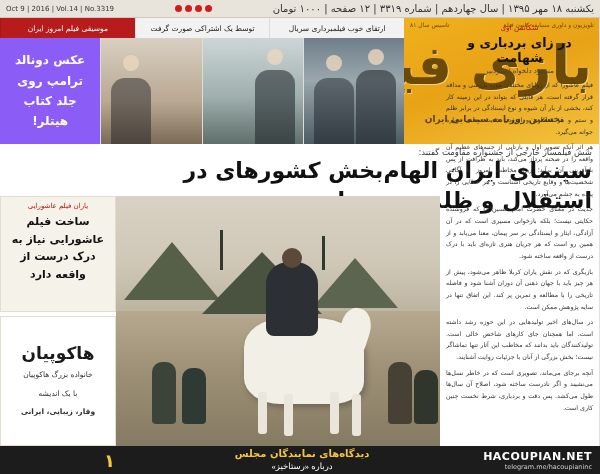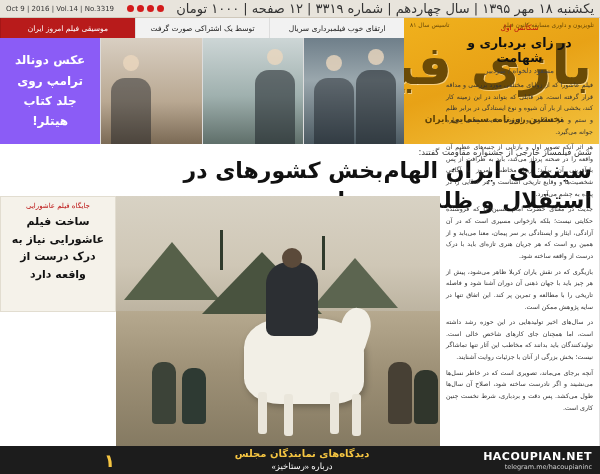--- a/index.html
+++ b/index.html
@@ -7,21 +7,21 @@
     width:600px;height:474px;overflow:hidden;
     background:#ffffff;
     font-family:"DejaVu Sans","Liberation Sans",sans-serif;
     color:#111;
   }
   .page{position:relative;width:600px;height:474px;background:#fff;}
 
   
   .masthead{position:absolute;left:0;top:0;width:600px;height:18px;background:#e8e4dc;border-bottom:1px solid #cfc8bb;
             display:flex;align-items:center;justify-content:space-between;padding:0 6px;box-sizing:border-box;}
-  .masthead .m-right{font-size:13px;color:#333;letter-spacing:0;}
+  .masthead .m-right{font-size:10px;color:#333;letter-spacing:0;}
   .masthead .m-left{font-size:7px;color:#333;}
   .masthead .dots{display:flex;gap:3px;align-items:center;}
   .dot{width:7px;height:7px;border-radius:50%;background:#d31b1b;}
 
   
   .logoblock{position:absolute;right:0;top:18px;width:196px;height:126px;
              background:linear-gradient(160deg,#f0b11d 0%,#e8a216 45%,#f3c340 100%);
              border-left:1px solid #d9a217;overflow:hidden;}
   .logo-ar{position:absolute;right:8px;top:6px;width:182px;height:84px;
            color:#6a4a06;font-size:54px;font-weight:bold;line-height:84px;text-align:center;
@@ -201,22 +201,28 @@
     <div class="horse-leg" style="left:142px;top:196px;"></div>
     <div class="horse-leg" style="left:168px;top:198px;"></div>
     <div class="horse-leg" style="left:214px;top:196px;"></div>
     <div class="horse-leg" style="left:236px;top:198px;"></div>
     <div class="rider"></div>
     <div class="rider-head"></div>
   </div>
 
   <div class="leftcol">
     <div class="teaser-card">
-      <div class="tc-tag">جایگاه فیلم عاشورایی</div>
+      <div class="tc-tag">یاران فیلم عاشورایی</div>
       <div class="tc-text">ساخت فیلم عاشورایی نیاز به درک درست از واقعه دارد</div>
+    </div>
+    <div class="ad">
+      <div class="ad-logo">هاکوپیان</div>
+      <div class="ad-line">خانواده بزرگ هاکوپیان</div>
+      <div class="ad-line">با یک اندیشه</div>
+      <div class="ad-line b">وقار، زیبایی، ایرانی</div>
     </div>
   </div>
 
   <div class="bottom">
     <div class="b-right">
       <div class="b-site">HACOUPIAN.NET</div>
       <div class="b-tg">telegram.me/hacoupianinc</div>
     </div>
     <div class="b-mid">
       <span>دیدگاه‌های نمایندگان مجلس</span>

